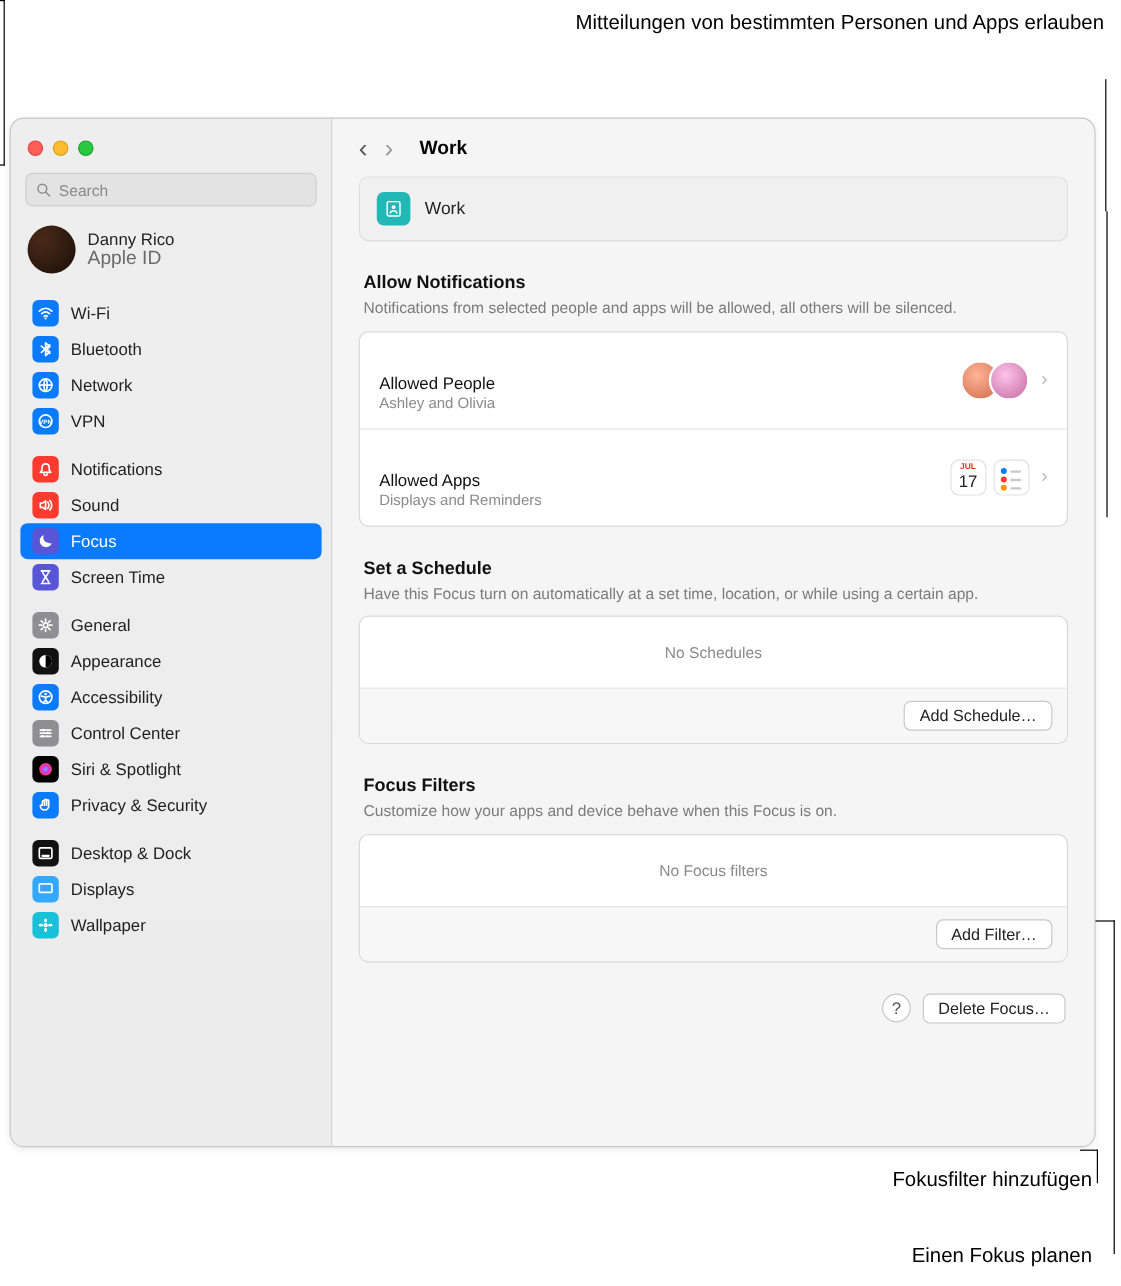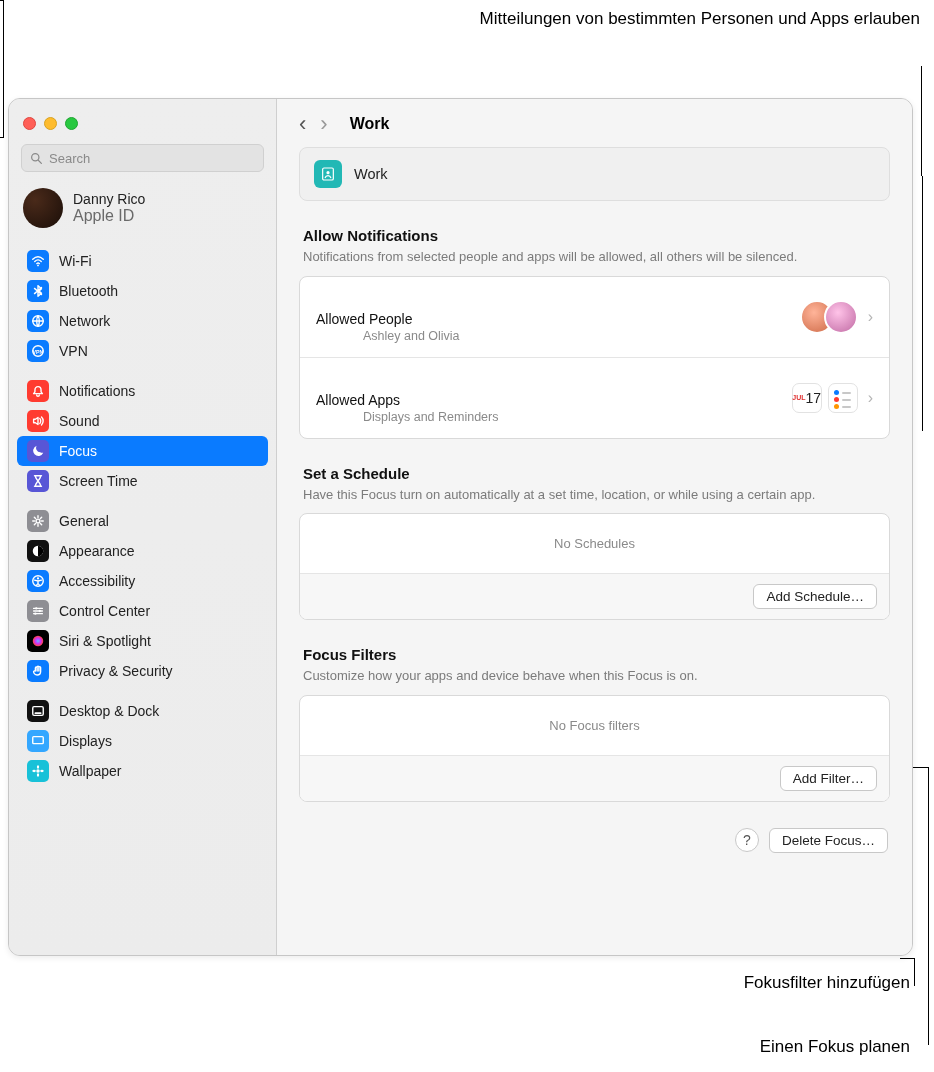--- a/index.html
+++ b/index.html
@@ -113,33 +113,33 @@
   .section-title { font-size:15px; font-weight:700; color:#111; }
   .section-desc { font-size:13px; color:#7b7b7b; margin-top:4px; line-height:1.35; max-width:560px; }
 
   .list-row {
     display:flex; align-items:center; justify-content:space-between;
     padding:14px 16px;
   }
   .list-row + .list-row { border-top:1px solid #e5e5e5; }
   .lr-left { display:flex; flex-direction:column; }
   .lr-title { font-size:14px; color:#111;margin-top:20px; }
-  .lr-sub { font-size:12.5px; color:#8a8a8a; margin-top:2px;margin-left:47px; }
+  .lr-sub { font-size:12.5px; color:#8a8a8a; margin-top:2px; }
   .lr-right { display:flex; align-items:center; gap:10px; }
   .chev { color:#b5b5b5; font-size:16px; }
 
   .people-icons { display:flex; }
   .pcircle { width:34px; height:34px; border-radius:50%; border:2px solid #fff; }
   .pcircle:nth-child(2){ margin-left:-10px; }
   .p1 { background: radial-gradient(circle at 40% 35%, #ffb499,#ce6a47); }
   .p2 { background: radial-gradient(circle at 40% 35%, #ffc3e8,#c06aa3); }
 
   .app-icons { display:flex; gap:6px; }
   .appico { width:30px; height:30px; border-radius:7px; background:#fff; border:1px solid #e2e2e2; display:flex; align-items:center; justify-content:center; }
-  .calico { flex-direction:row; font-size:7px; color:#e03131; font-weight:700; }
+  .calico { flex-direction:column; font-size:7px; color:#e03131; font-weight:700; }
   .calico .d { font-size:14px; color:#222; font-weight:500; }
   .remico { position:relative; }
   .remico .line { position:absolute; left:7px; right:6px; height:2px; background:#c8c8c8; border-radius:1px; }
   .remico .dot { position:absolute; width:5px; height:5px; border-radius:50%; }
 
   .empty-card { }
   .empty-text { text-align:center; color:#8a8a8a; font-size:13px; padding:22px 0; }
   .card-footer { display:flex; justify-content:flex-end; padding:10px 12px; border-top:1px solid #e5e5e5; background:#f7f7f7; }
   .btn {
     background:#fff; border:1px solid #c8c8c8; border-radius:6px;

